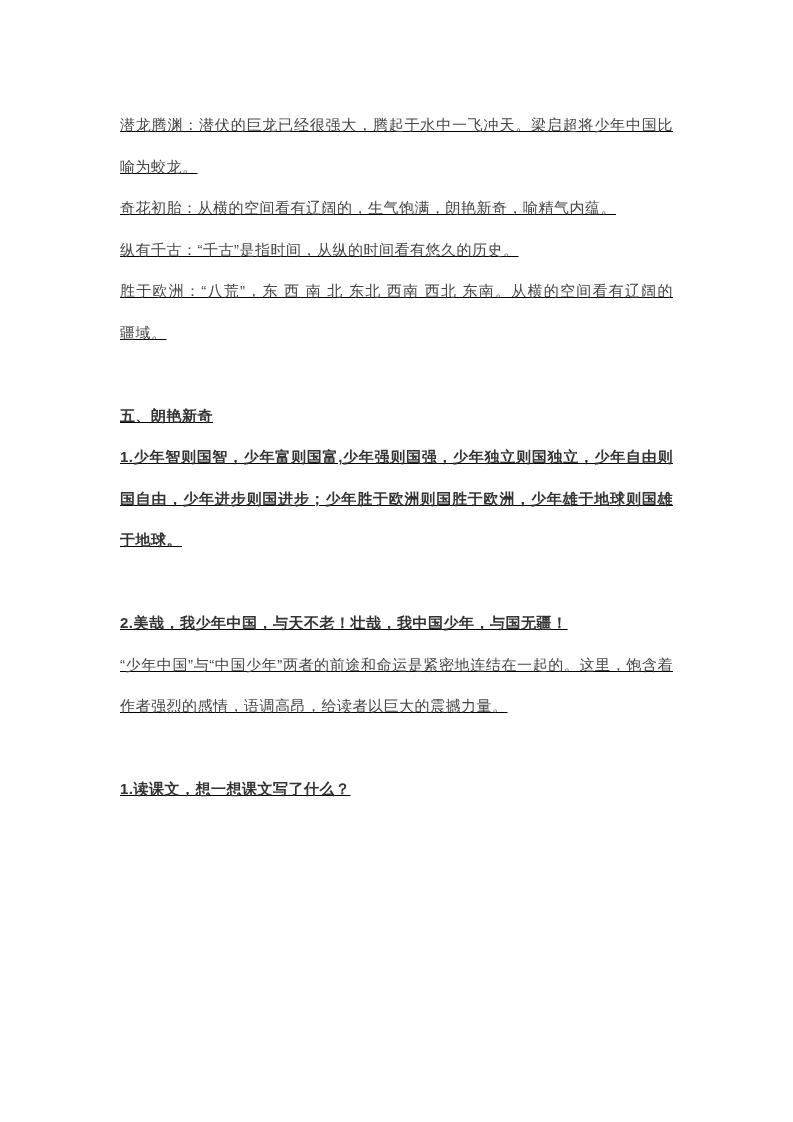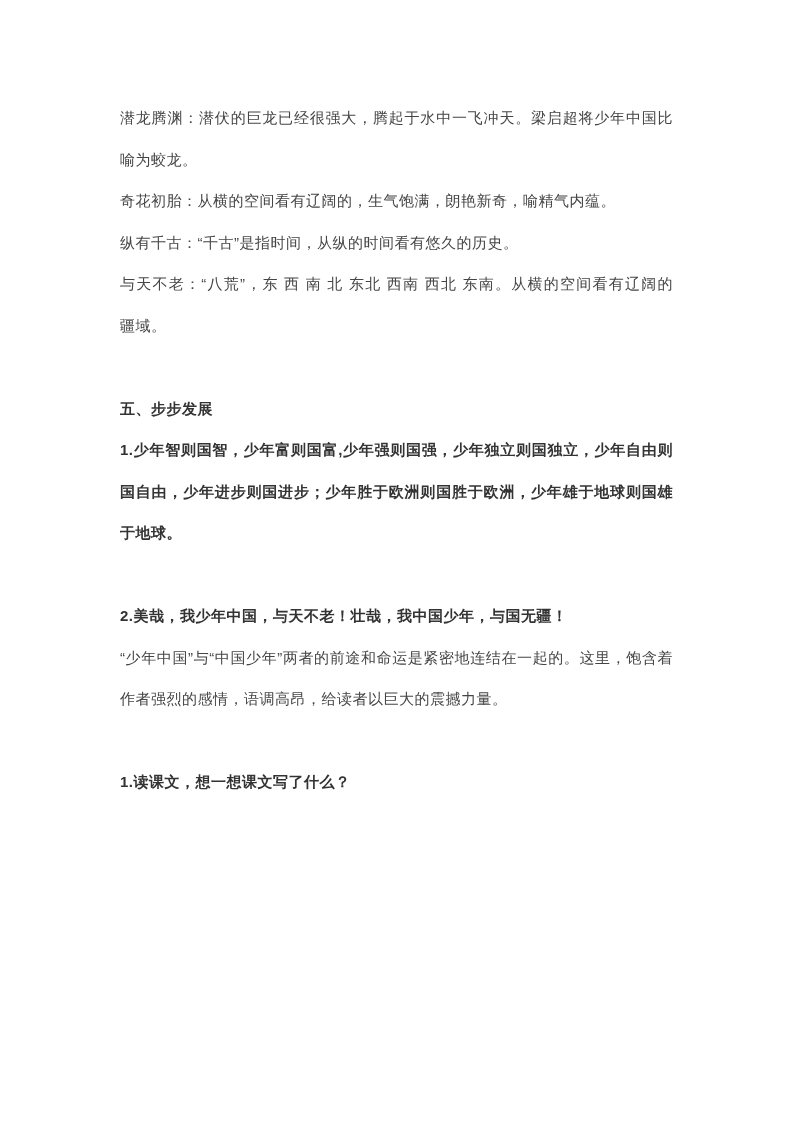--- a/index.html
+++ b/index.html
@@ -9,23 +9,24 @@
   }
   body {
     width: 793px;
     height: 1122px;
     position: relative;
     font-family: "Liberation Sans", "DejaVu Sans", sans-serif;
     overflow: hidden;
   }
   .doc {
     position: absolute;
-    top: 97px;
+    top: 104px;
     left: 120px;
     width: 553px;
+    text-decoration: underline;
   }
   .line {
     height: 41.5px;
     line-height: 41.5px;
     font-size: 15px;
     letter-spacing: 0.5px;
     color: #454545;
     white-space: nowrap;
     overflow: hidden;
   }
@@ -45,26 +46,26 @@
 </style>
 </head>
 <body>
 
 <div class="doc">
 
   <div class="line fill">潜龙腾渊：潜伏的巨龙已经很强大，腾起于水中一飞冲天。梁启超将少年中国比</div>
   <div class="line">喻为蛟龙。</div>
   <div class="line">奇花初胎：从横的空间看有辽阔的，生气饱满，朗艳新奇，喻精气内蕴。</div>
   <div class="line">纵有千古：“千古”是指时间，从纵的时间看有悠久的历史。</div>
-  <div class="line fill">与天不老：“八荒”，东 西 南 北 东北 西南 西北 东南。从横的空间看有辽阔的</div>
+  <div class="line fill">胜于欧洲：“八荒”，东 西 南 北 东北 西南 西北 东南。从横的空间看有辽阔的</div>
   <div class="line">疆域。</div>
 
   <div class="blank"></div>
 
-  <div class="line bold">五、步步发展</div>
+  <div class="line bold">五、朗艳新奇</div>
   <div class="line bold fill">1.少年智则国智，少年富则国富,少年强则国强，少年独立则国独立，少年自由则</div>
   <div class="line bold fill">国自由，少年进步则国进步；少年胜于欧洲则国胜于欧洲，少年雄于地球则国雄</div>
   <div class="line bold">于地球。</div>
 
   <div class="blank"></div>
 
   <div class="line bold">2.美哉，我少年中国，与天不老！壮哉，我中国少年，与国无疆！</div>
   <div class="line fill">“少年中国”与“中国少年”两者的前途和命运是紧密地连结在一起的。这里，饱含着</div>
   <div class="line">作者强烈的感情，语调高昂，给读者以巨大的震撼力量。</div>
 

